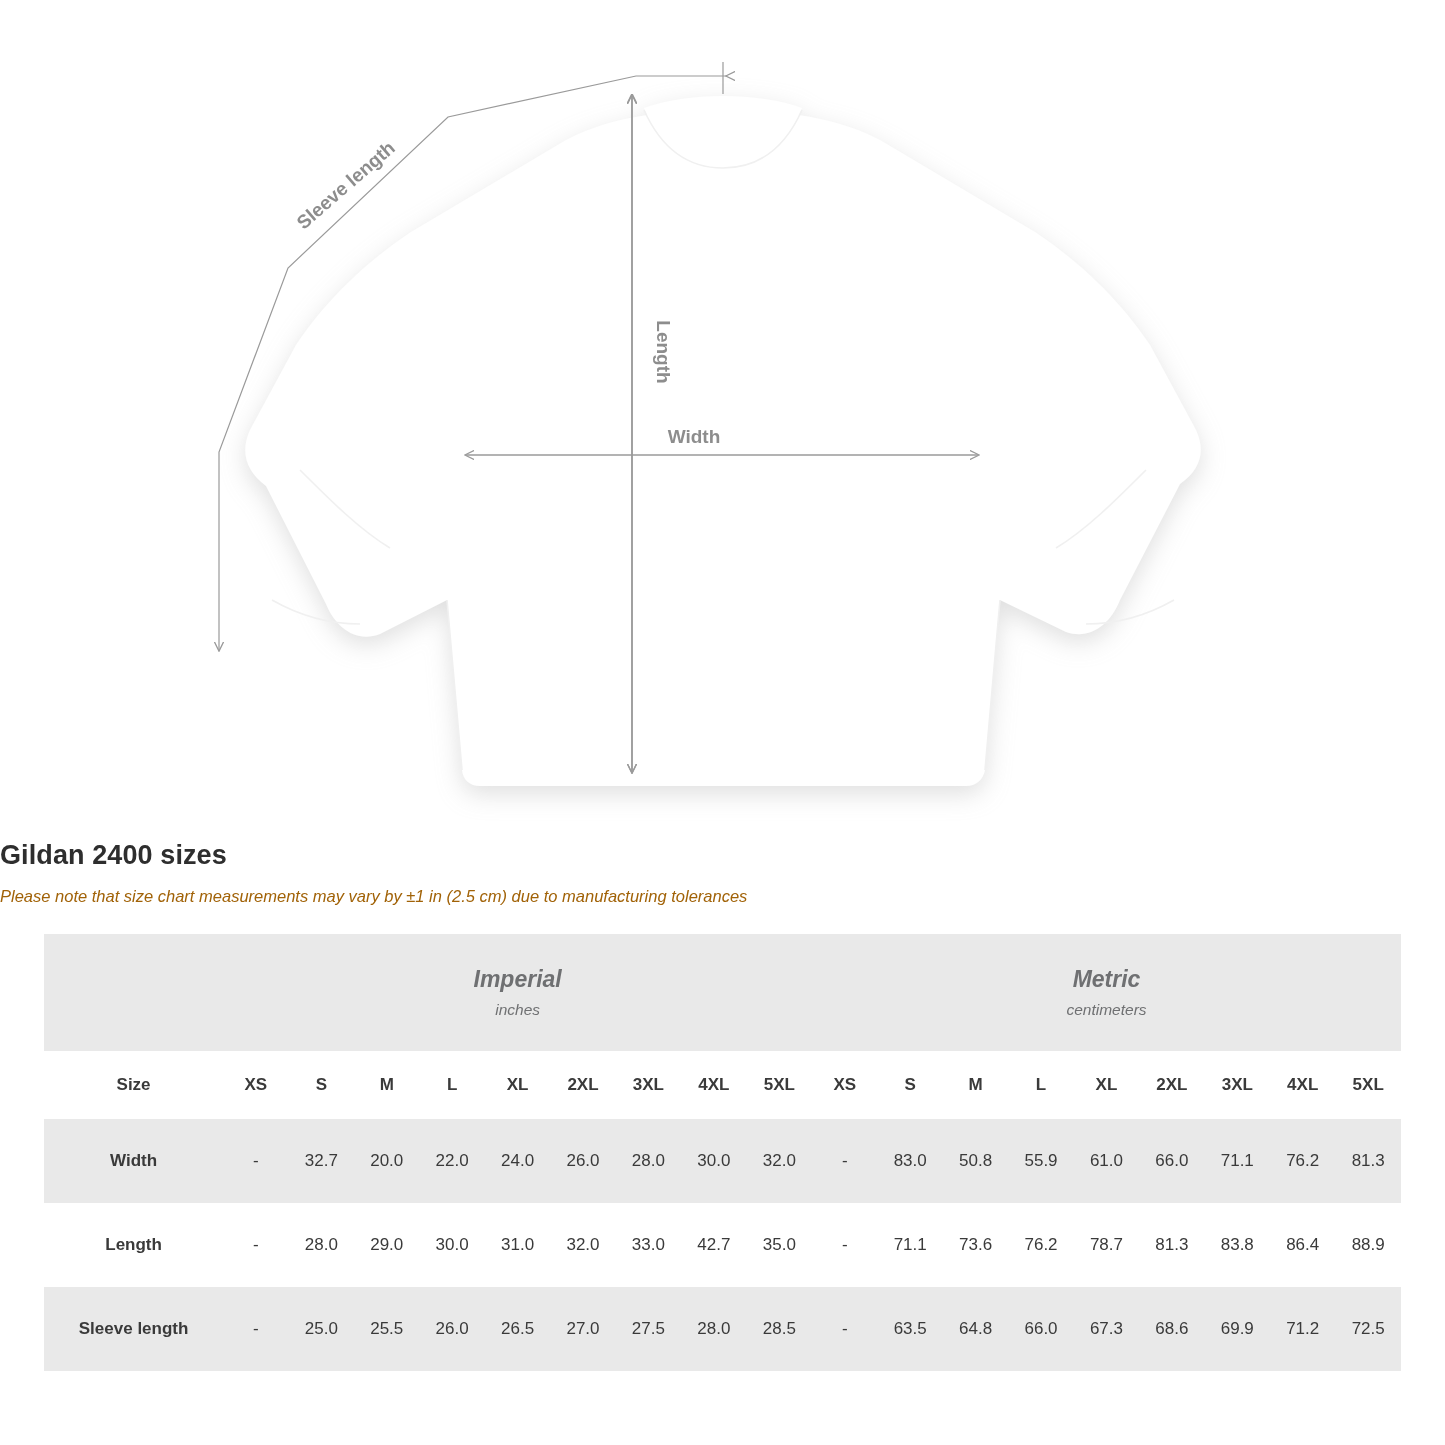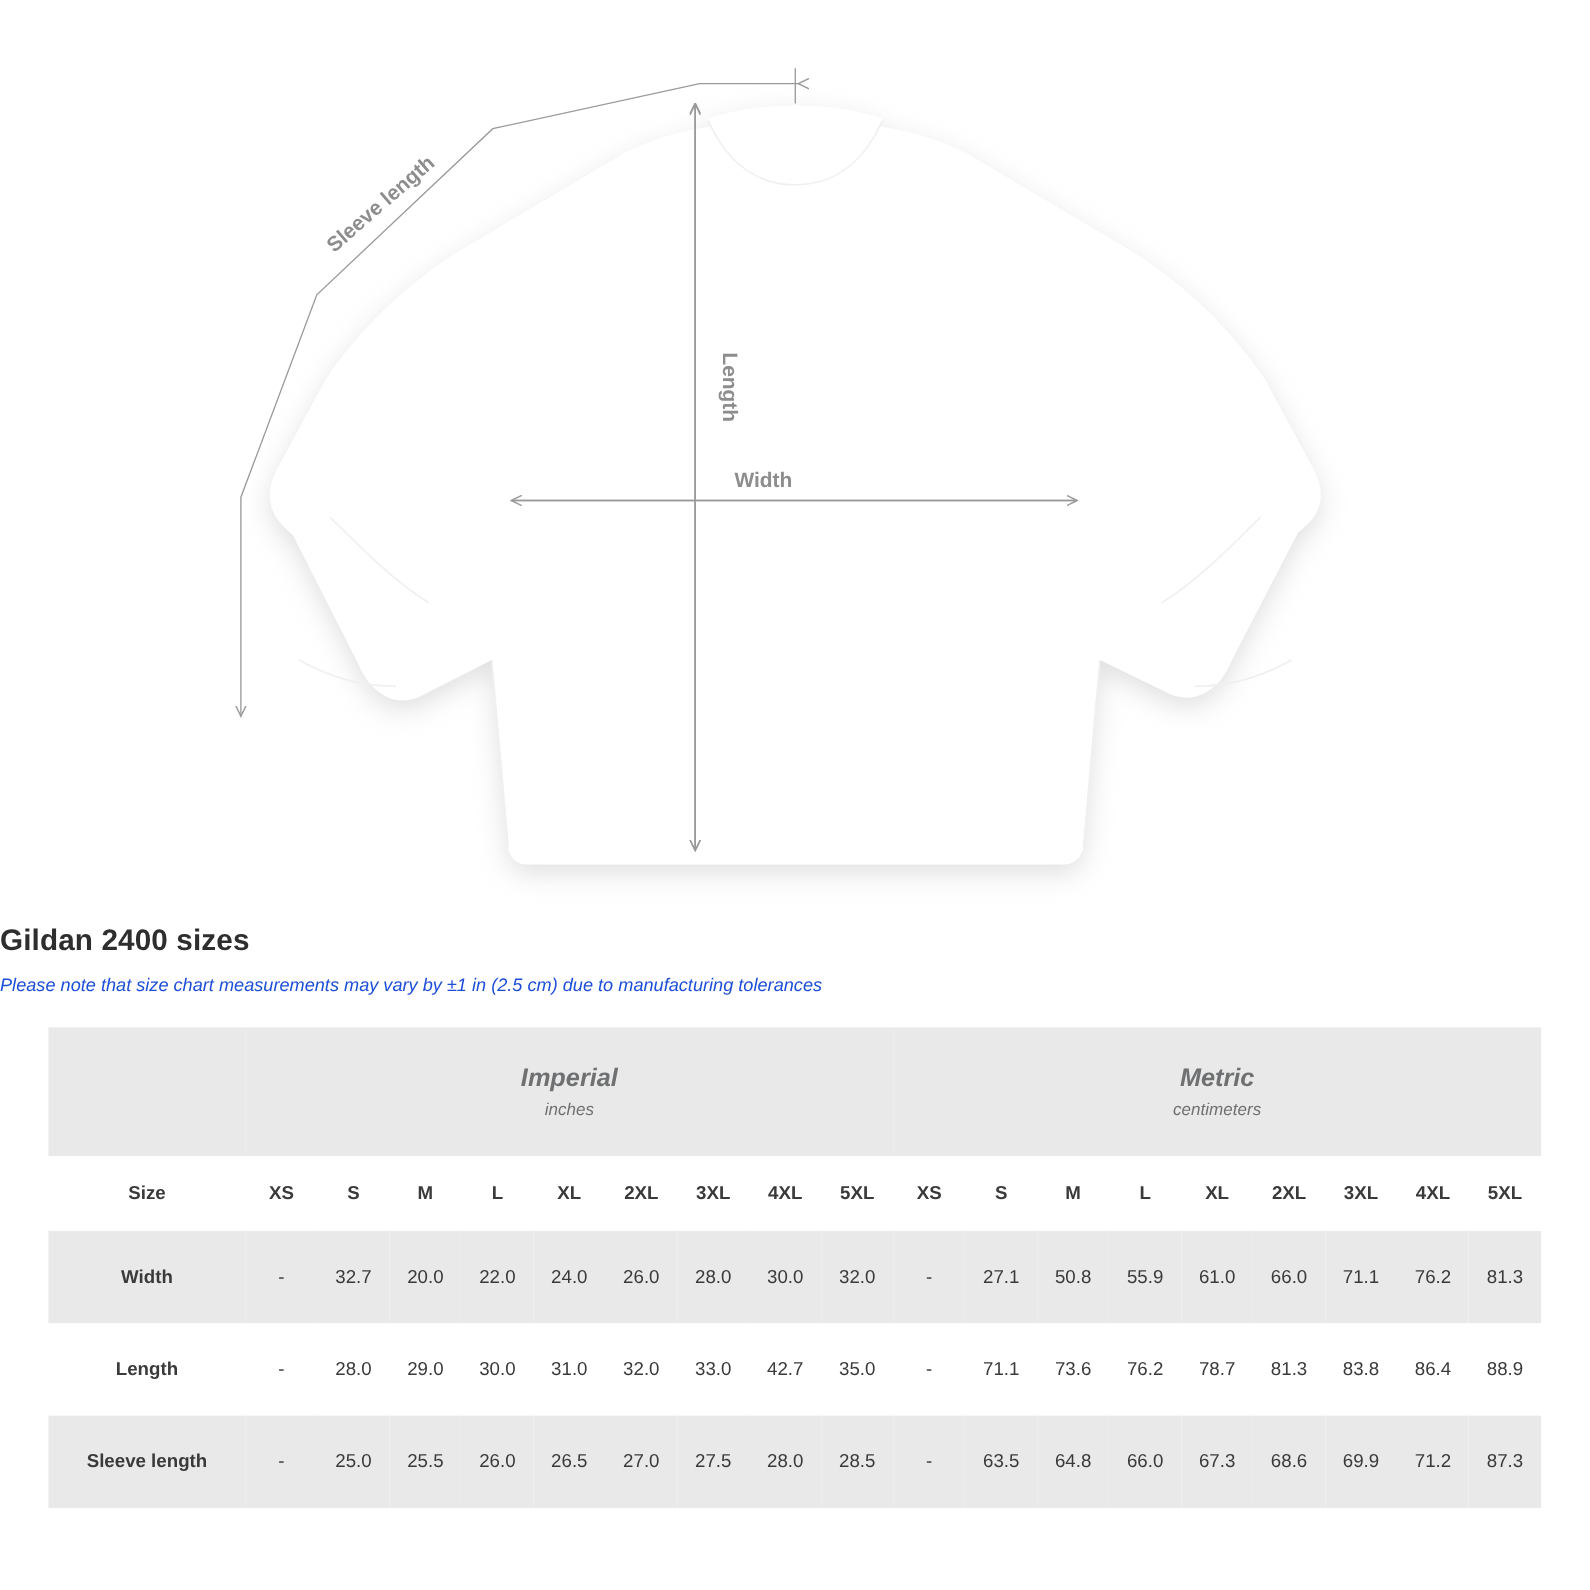--- a/index.html
+++ b/index.html
@@ -34,21 +34,21 @@
   }
   .chart-title {
     font-size: 27px;
     font-weight: bold;
     color: #2e2e2e;
     letter-spacing: 0.1px;
   }
   .chart-note {
     font-size: 16.5px;
     font-style: italic;
-    color: #1d4ed8;
+    color: #a16207;
     margin-top: 16px;
   }
 
   
   .table-wrap {
     margin-top: 28px;
     padding: 0 44px;
   }
   table.sizes {
     width: 1357px;
@@ -238,21 +238,21 @@
         <td>-</td>
         <td>32.7</td>
         <td>20.0</td>
         <td>22.0</td>
         <td>24.0</td>
         <td>26.0</td>
         <td>28.0</td>
         <td>30.0</td>
         <td>32.0</td>
         <td>-</td>
-        <td>27.1</td>
+        <td>83.0</td>
         <td>50.8</td>
         <td>55.9</td>
         <td>61.0</td>
         <td>66.0</td>
         <td>71.1</td>
         <td>76.2</td>
         <td>81.3</td>
       </tr>
 
       <tr class="data-row plain">
@@ -289,17 +289,17 @@
         <td>28.0</td>
         <td>28.5</td>
         <td>-</td>
         <td>63.5</td>
         <td>64.8</td>
         <td>66.0</td>
         <td>67.3</td>
         <td>68.6</td>
         <td>69.9</td>
         <td>71.2</td>
-        <td>87.3</td>
+        <td>72.5</td>
       </tr>
     </tbody>
   </table>
 </div>
 
 </body></html>

